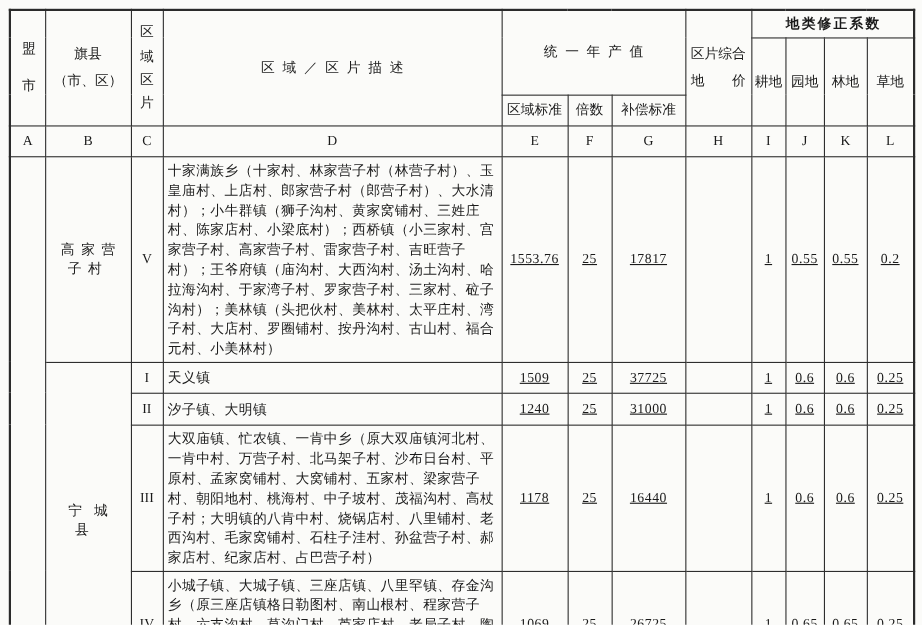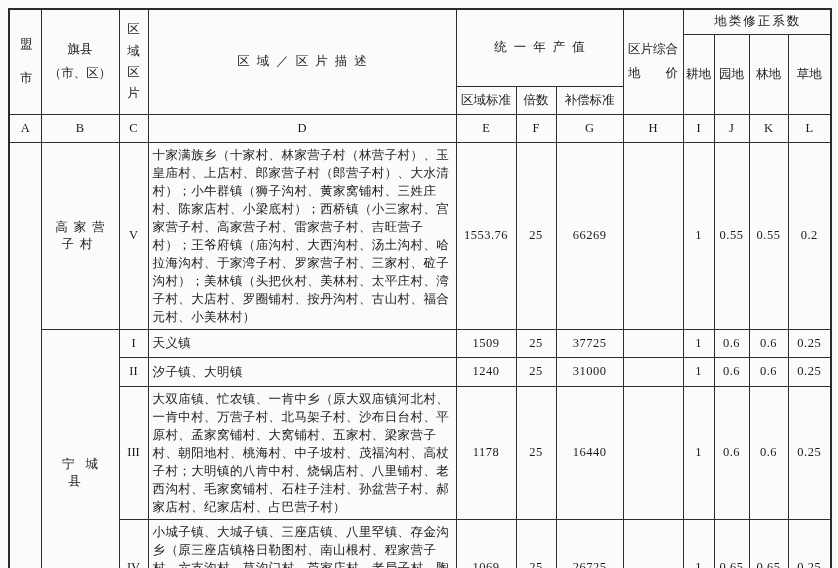--- a/index.html
+++ b/index.html
@@ -39,24 +39,24 @@
   .rb1 { height:168px; }
   .rb2 { height:28px; }
   .rb3 { height:29px; }
   .rb4 { height:107px; }
   .rb5 { height:88px; }
   .vstack { display:inline-block; width:1.15em; word-break:break-all; text-align:center; }
   .lh-big  { line-height:2.7;text-align:right; }
   .lh-mid  { line-height:1.7; }
   .lh-huge { line-height:5.0;margin-left:32px; }
   .sp-wide { letter-spacing:7px; text-indent:7px; }
-  .sp-sm   { letter-spacing:2px; text-indent:2px; }
+  .sp-sm   { letter-spacing:2px; text-indent:2px;font-weight:bold; }
   .county1 { letter-spacing:6px; text-indent:6px; }
   .county2 { letter-spacing:11px; text-indent:11px; }
-  .num { text-align:center; letter-spacing:0.5px; }
+  .num { text-align:center; letter-spacing:0.5px;text-decoration:underline; }
 </style>
 </head>
 <body>
 
 <div class="page">
   <table class="grid">
     <colgroup>
       <col style="width:32px">
         <col style="width:78px">
         <col style="width:29px">
@@ -118,21 +118,21 @@
 
     <tr class="rb1">
       <td rowspan="5" class="c">
         <span class="vstack lh-huge">赤峰市</span>
       </td>
       <td class="c county1">高家营子村</td>
       <td class="c">V</td>
       <td class="desc">十家满族乡（十家村、林家营子村（林营子村）、玉皇庙村、上店村、郎家营子村（郎营子村）、大水清村）；小牛群镇（狮子沟村、黄家窝铺村、三姓庄村、陈家店村、小梁底村）；西桥镇（小三家村、宫家营子村、高家营子村、雷家营子村、吉旺营子村）；王爷府镇（庙沟村、大西沟村、汤土沟村、哈拉海沟村、于家湾子村、罗家营子村、三家村、砬子沟村）；美林镇（头把伙村、美林村、太平庄村、湾子村、大店村、罗圈铺村、按丹沟村、古山村、福合元村、小美林村）</td>
       <td class="num">1553.76</td>
       <td class="num">25</td>
-      <td class="num">66269</td>
+      <td class="num">17817</td>
       <td class="num"></td>
       <td class="num">1</td>
       <td class="num">0.55</td>
       <td class="num">0.55</td>
       <td class="num">0.2</td>
     </tr>
 
     <tr class="rb2">
       <td rowspan="4" class="c county2">宁城县</td>
       <td class="c">I</td>

